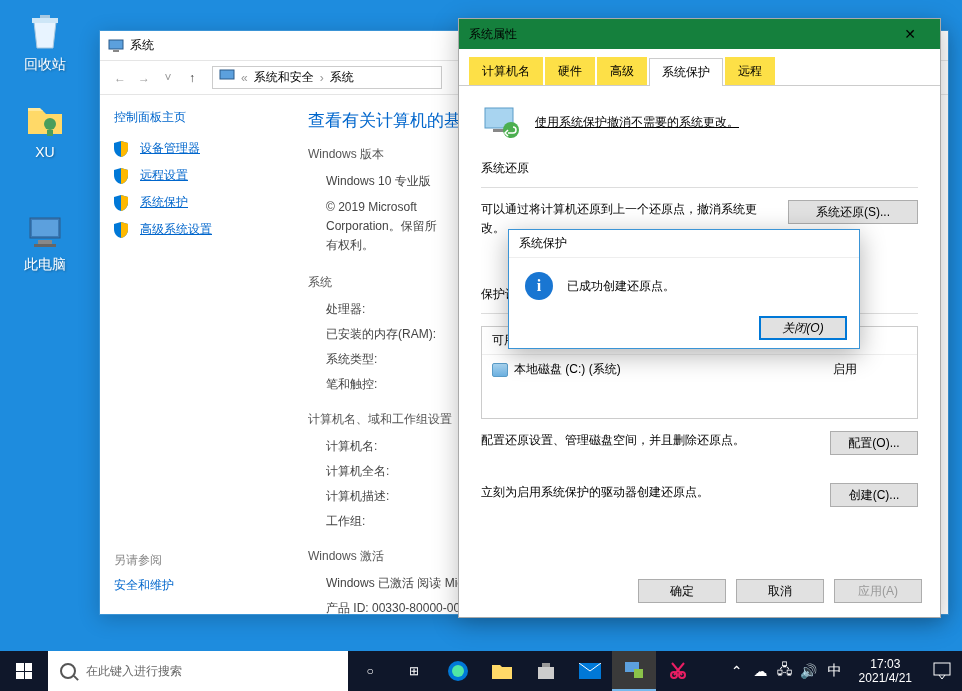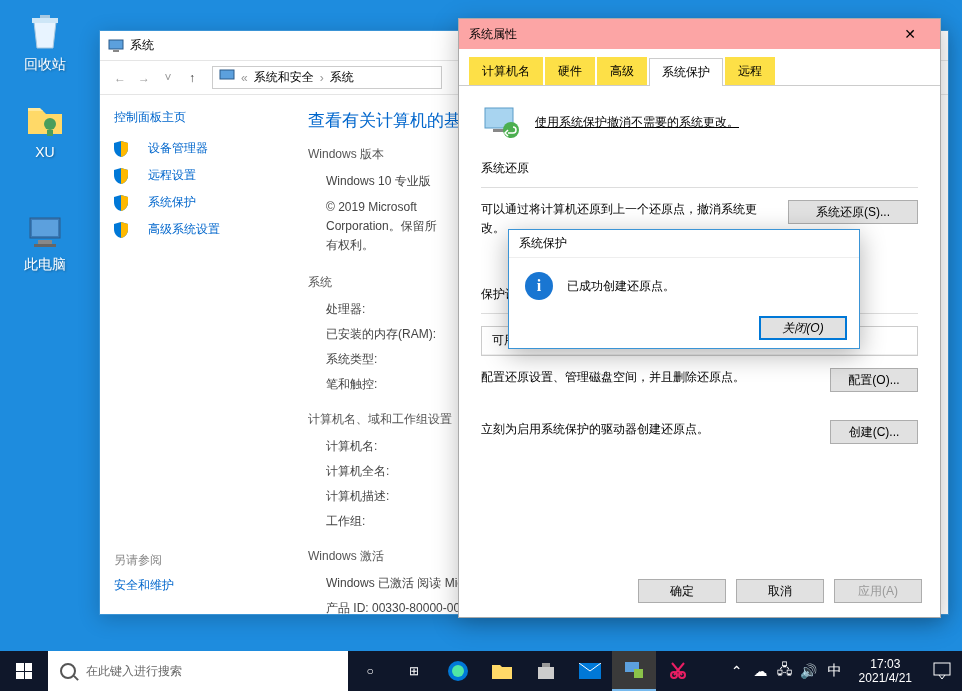--- a/index.html
+++ b/index.html
@@ -15,37 +15,37 @@
 .win-sys-title { height:30px; display:flex; align-items:center; padding:0 8px; color:#000; border-bottom:1px solid #e5e5e5; }
 .win-sys-title .ic { width:16px; height:16px; margin-right:6px; }
 .win-sys-nav { height:34px; display:flex; align-items:center; padding:0 8px; border-bottom:1px solid #e5e5e5; }
 .nav-btn { width:24px; height:24px; display:flex; align-items:center; justify-content:center; color:#999; }
 .nav-btn.en { color:#333; }
 .addr { display:flex; align-items:center; border:1px solid #ccc; padding:2px 6px; margin-left:8px; gap:6px; flex:1; max-width:230px; }
 .addr .sep { color:#999; }
 .win-sys-body { display:flex; height:calc(100% - 64px); }
 .sidebar { width:190px; padding:14px 14px; }
 .sidebar-hd { color:#0066cc; margin-bottom:14px; cursor:pointer; }
-.side-link { display:flex; align-items:center; gap:20px; color:#0066cc; margin-bottom:10px; cursor:pointer; }
+.side-link { display:flex; align-items:center; gap:12px; color:#0066cc; margin-bottom:10px; cursor:pointer;text-decoration:underline; }
 .shield { width:14px; height:16px; position:relative; }
 .shield svg { width:14px; height:16px; }
 .see-also { position:absolute; bottom:20px; left:14px; }
 .see-also .hd { color:#888; margin-bottom:8px; }
 .see-also .lnk { color:#0066cc; cursor:pointer; }
 .main { flex:1; padding:14px 18px; }
 .main-hd { color:#0066cc; font-size:17px; margin-bottom:14px; }
 .sec { margin-bottom:18px; }
 .sec-hd { color:#555; margin-bottom:10px; }
 .row { display:flex; margin-bottom:8px; color:#444; }
 .row .k { width:130px; }
 .indent { padding-left:18px; }
 
 
 .dlg-sp { position:absolute; left:458px; top:18px; width:483px; height:600px; background:#fff; border:1px solid #aaa; box-shadow:0 6px 24px rgba(0,0,0,.25); }
-.dlg-sp-title { height:30px; display:flex; align-items:center; justify-content:space-between; padding:0 10px; background:#fca5a5; }
+.dlg-sp-title { height:30px; display:flex; align-items:center; justify-content:space-between; padding:0 10px; background:#15803d; }
 .dlg-sp-title .close { width:40px; height:26px; display:flex; align-items:center; justify-content:center; cursor:pointer; font-size:14px; }
 .tabs { display:flex; border-bottom:1px solid #ccc; padding:0 10px; padding-top:8px; gap:2px; }
 .tab { padding:5px 12px; border:1px solid transparent; border-bottom:none; cursor:pointer; background:#fde047; }
 .tab.active { border-color:#ccc; position:relative; top:1px; background:#fff; }
 .dlg-sp-body { padding:16px 22px; }
 .sp-intro { display:flex; align-items:center; gap:14px; margin-bottom:18px;text-decoration:underline; }
 .sp-intro .ic { width:40px; height:40px; }
 .sp-sec-hd { margin-bottom:10px; }
 .sp-hr { border:none; border-top:1px solid #ddd; margin:2px 0 12px; }
 .sp-row { display:flex; justify-content:space-between; align-items:flex-start; margin-bottom:8px; gap:22px; }
@@ -268,20 +268,27 @@
       <button class="btn" style="min-width:130px;">系统还原(S)...</button>
     </div>
     <div style="height:40px"></div>
     <div class="sp-sec-hd">保护设置</div>
     <hr class="sp-hr">
     <div class="drives">
       <div class="drives-hd">
         <span>可用驱动器</span>
         <span style="padding-right:50px;">保护</span>
       </div>
+      <div class="drives-row">
+        <span class="dn">
+            <span class="drive-ic"></span>
+            <span>本地磁盘 (C:) (系统)</span>
+          </span>
+        <span style="padding-right:50px;">启用</span>
+      </div>
     </div>
     <div class="sp-row">
       <div class="txt">配置还原设置、管理磁盘空间，并且删除还原点。</div>
       <button class="btn">配置(O)...</button>
     </div>
     <div style="height:20px"></div>
     <div class="sp-row">
       <div class="txt">立刻为启用系统保护的驱动器创建还原点。</div>
       <button class="btn">创建(C)...</button>
     </div>

